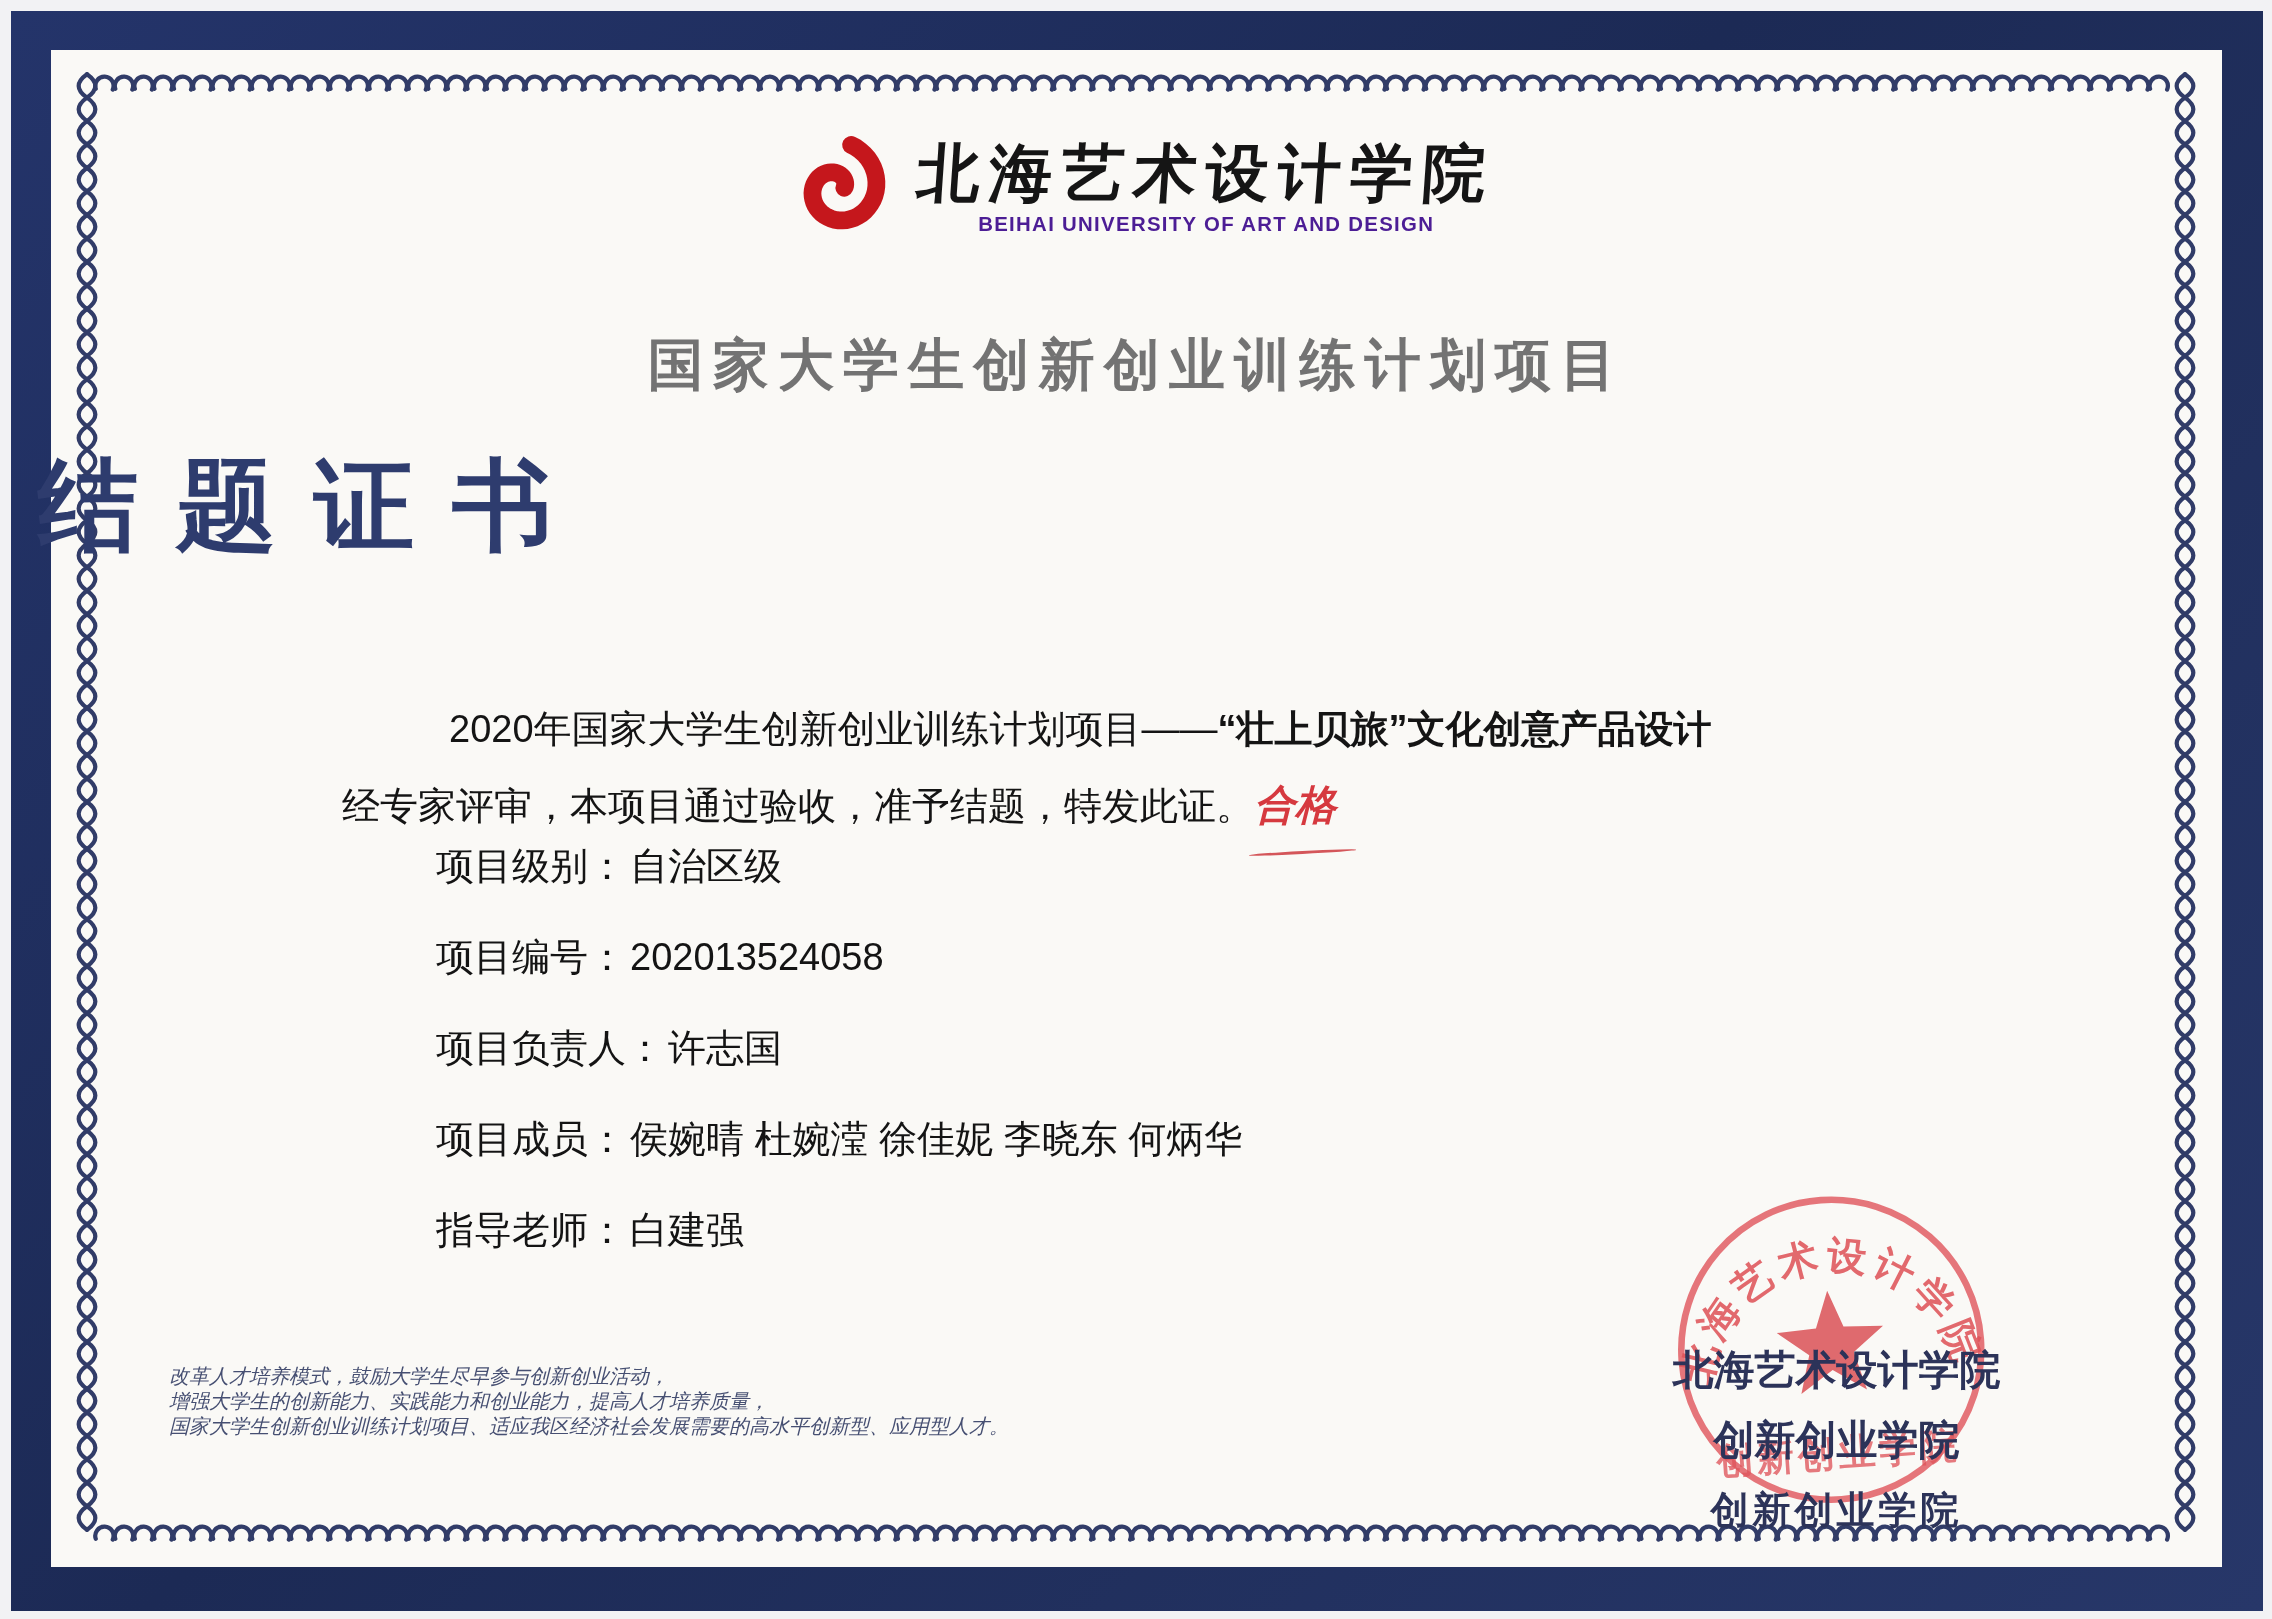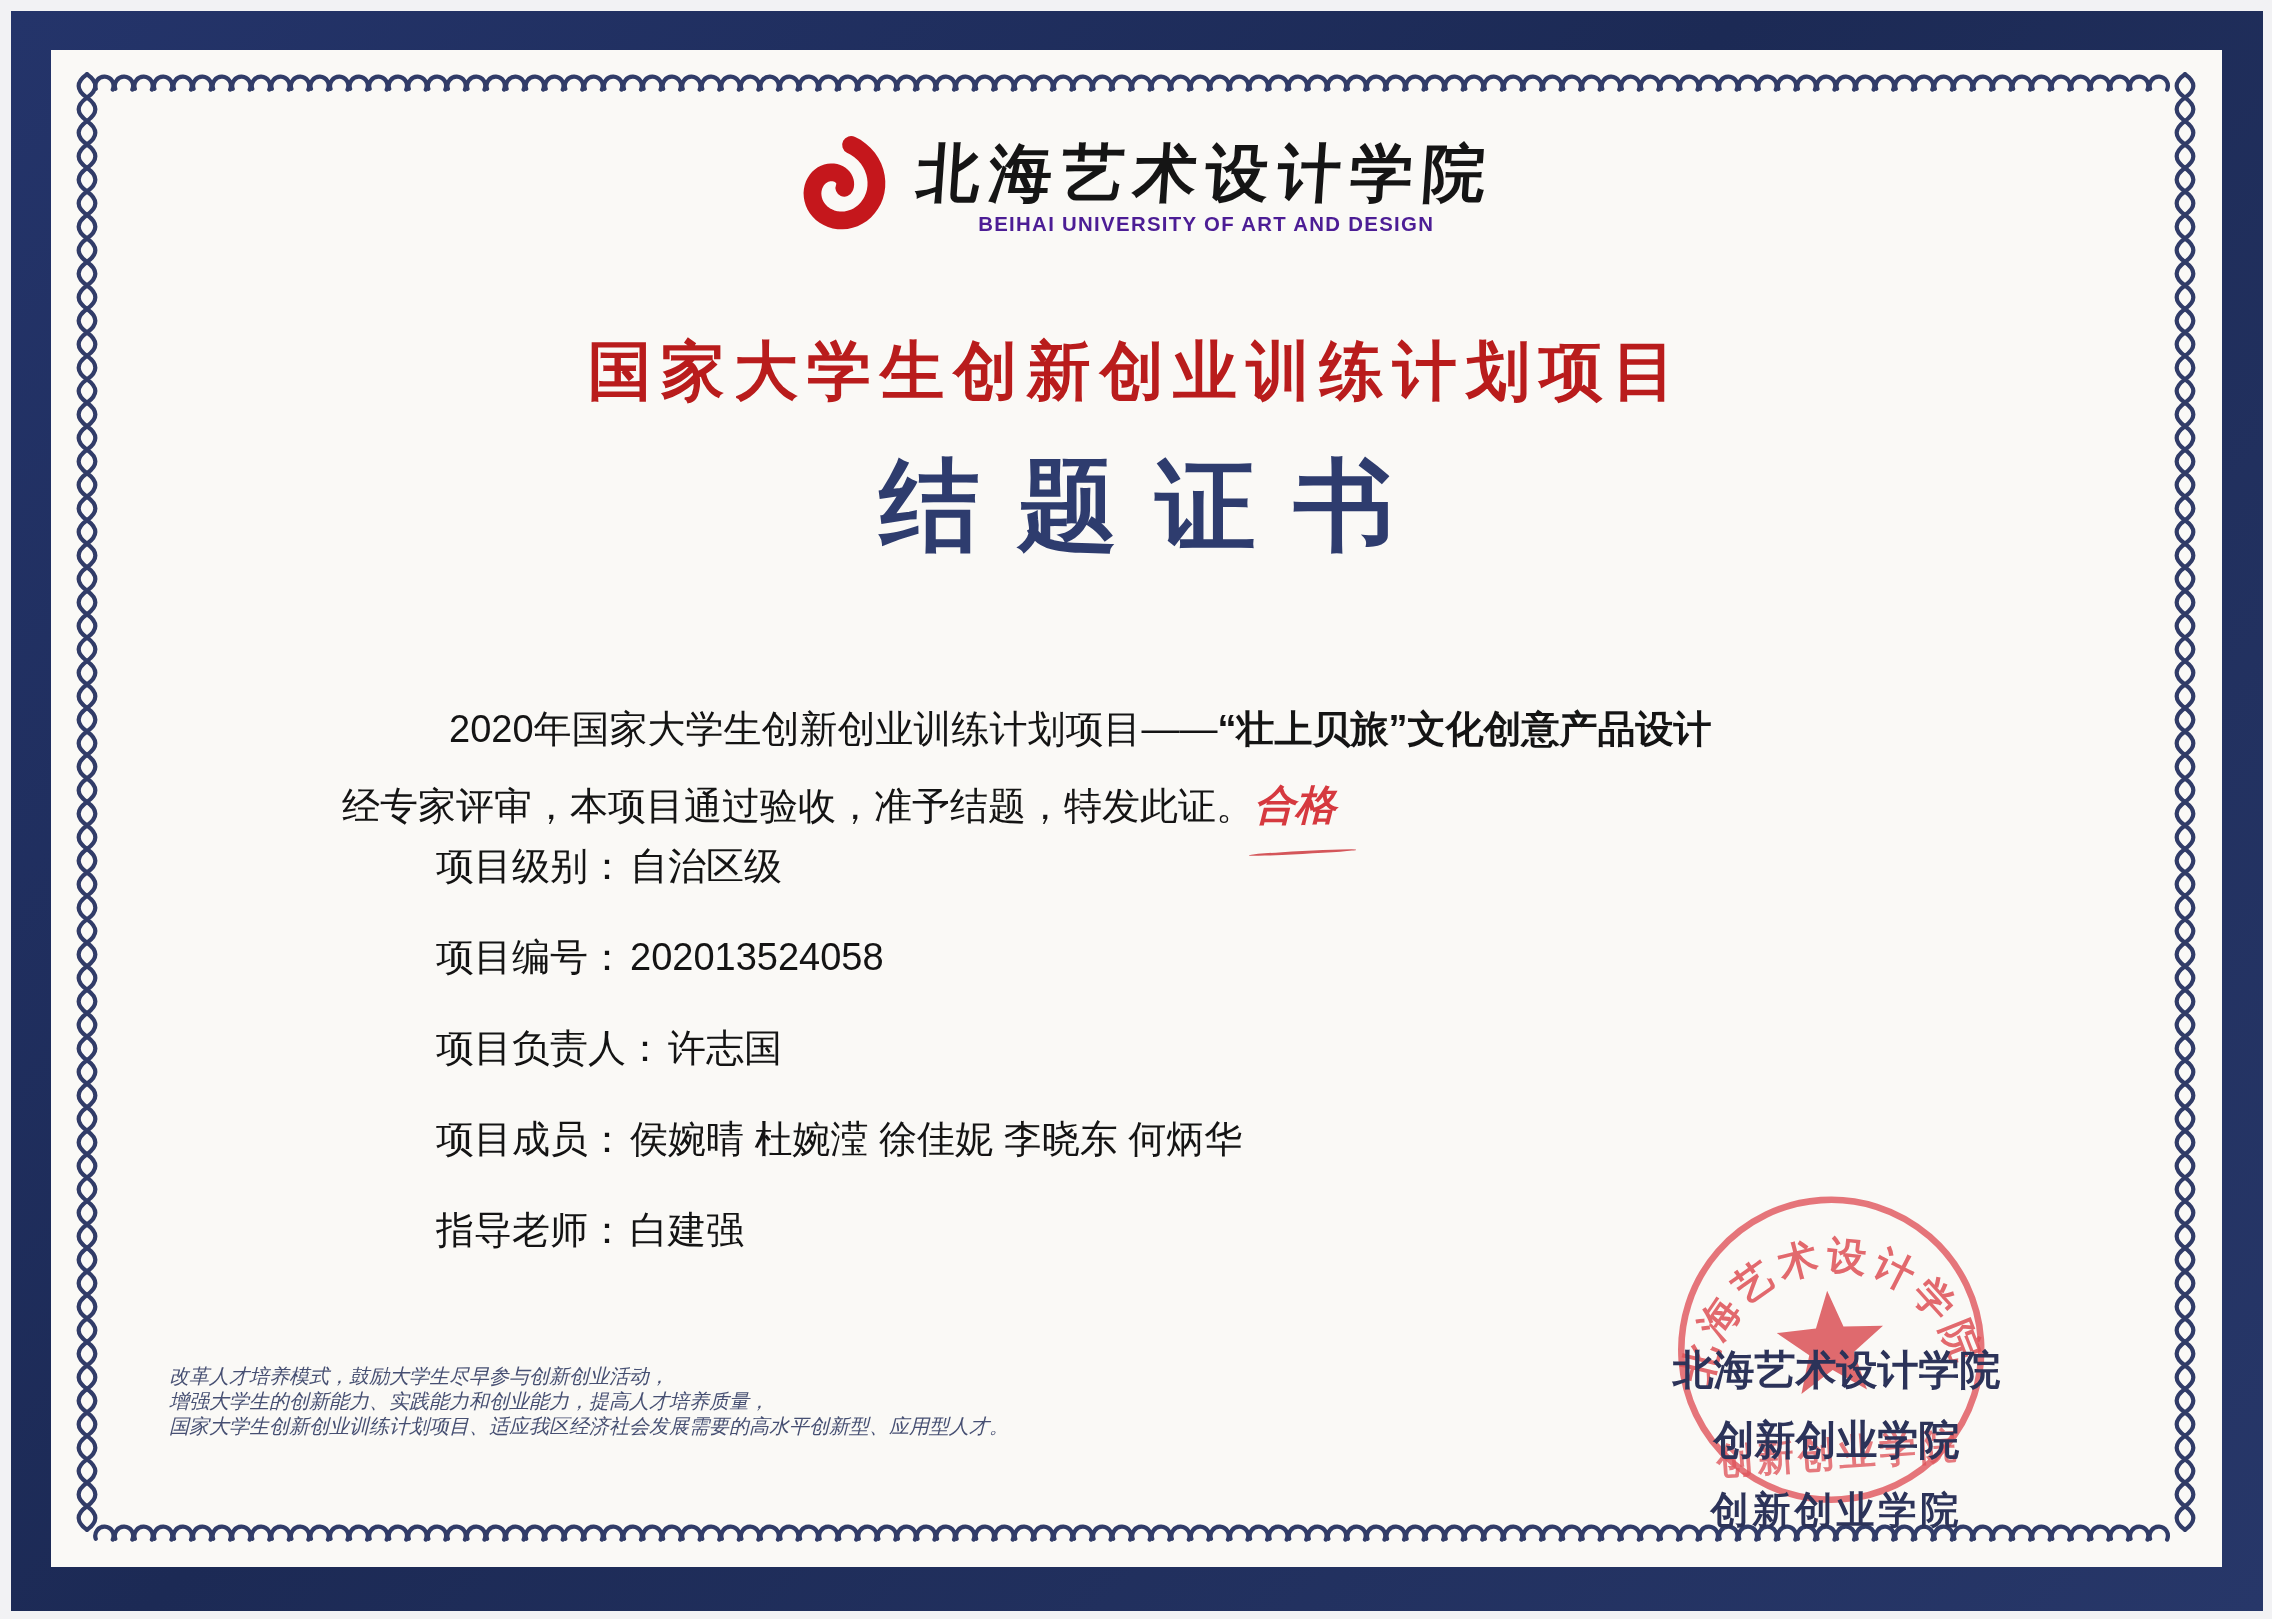--- a/index.html
+++ b/index.html
@@ -33,24 +33,24 @@
   }
   .logo-en{
     font-family:"Liberation Sans", sans-serif; font-weight:bold;
     font-size:20.4px; letter-spacing:1.3px; color:#4c1d95; margin-top:5.3px;
   }
 
   
   .title-main{
     position:absolute; left:0; top:328px; width:100%; text-align:center;
     font-family:"Liberation Serif", serif; font-weight:bold;
-    font-size:64px; letter-spacing:9.2px; color:#b91c1c;
+    font-size:56px; letter-spacing:9.2px; color:#737373;
   }
   .title-sub{
-    position:absolute; left:0; top:440px; width:100%; text-align:center;
+    position:absolute; left:0; top:440px; width:100%; 
     font-family:"Liberation Serif", serif; font-weight:bold;
     font-size:100px; letter-spacing:38px; text-indent:38px; color:#2e3c6e;
   }
 
   
   .body-block{
     position:absolute; left:342px; top:691px; width:1751px;
     font-size:38px; color:#141414; line-height:76px;
   }
   .body-line1{ text-indent:107px; white-space:nowrap; }

